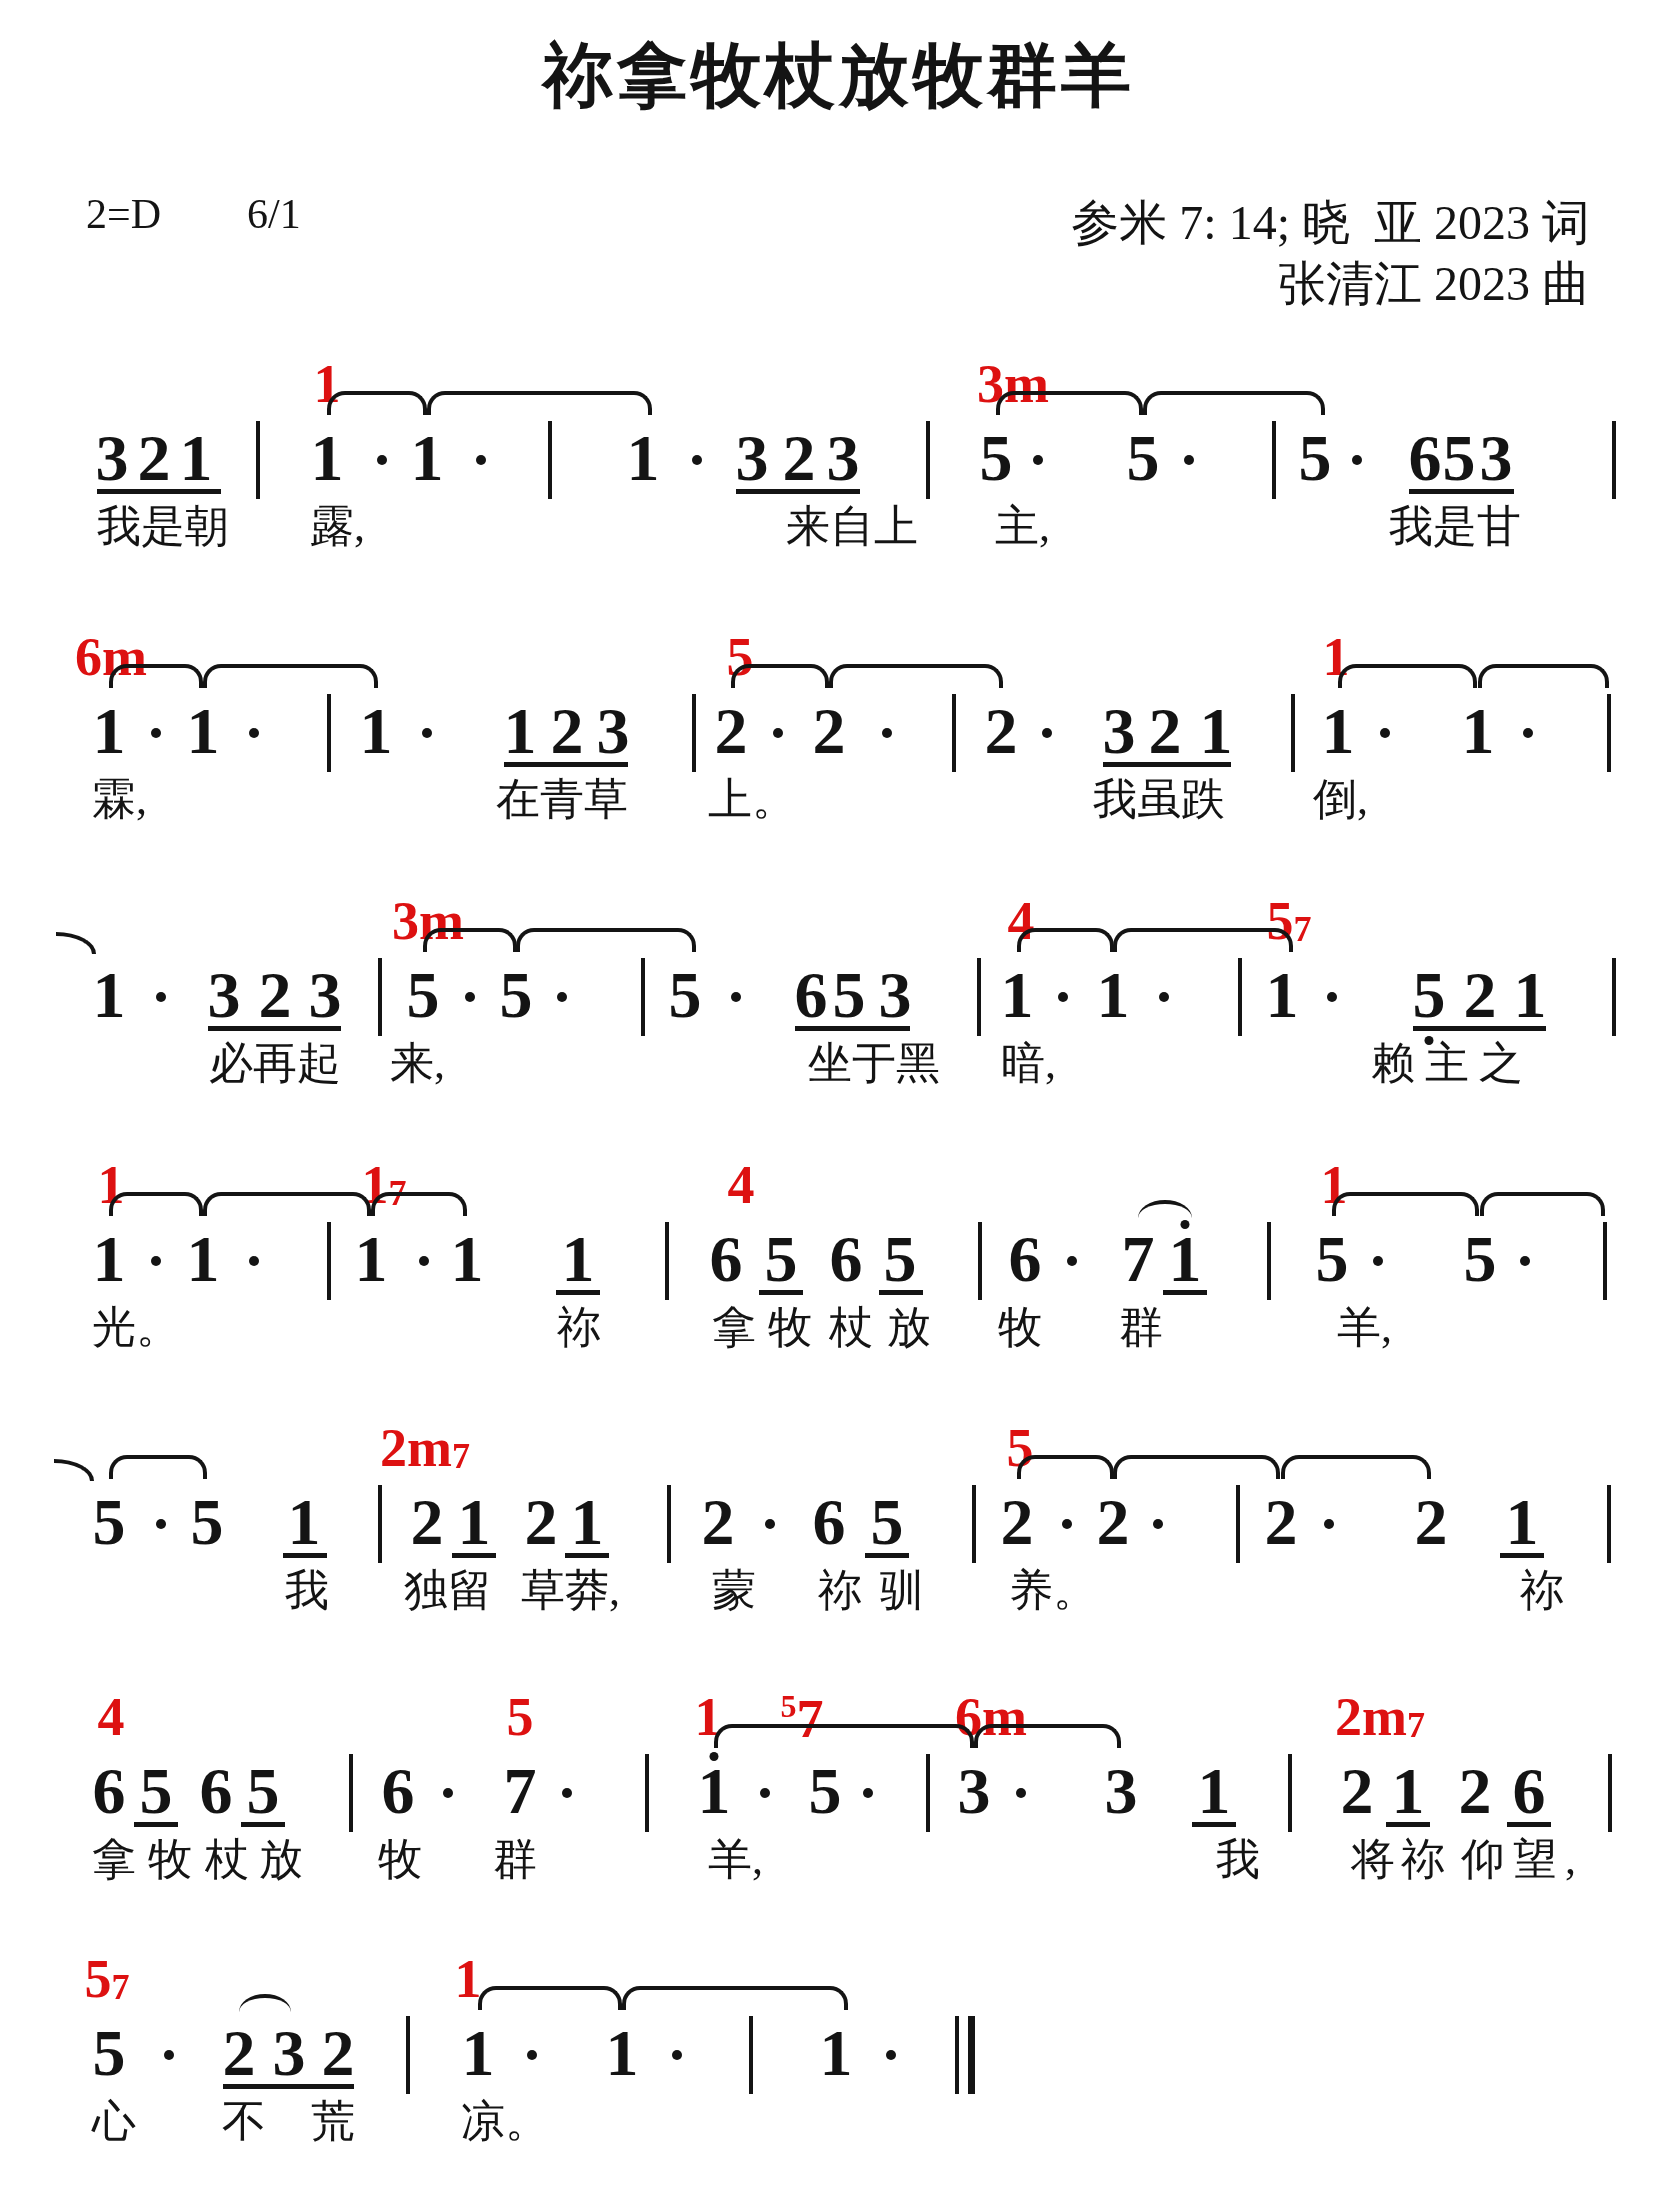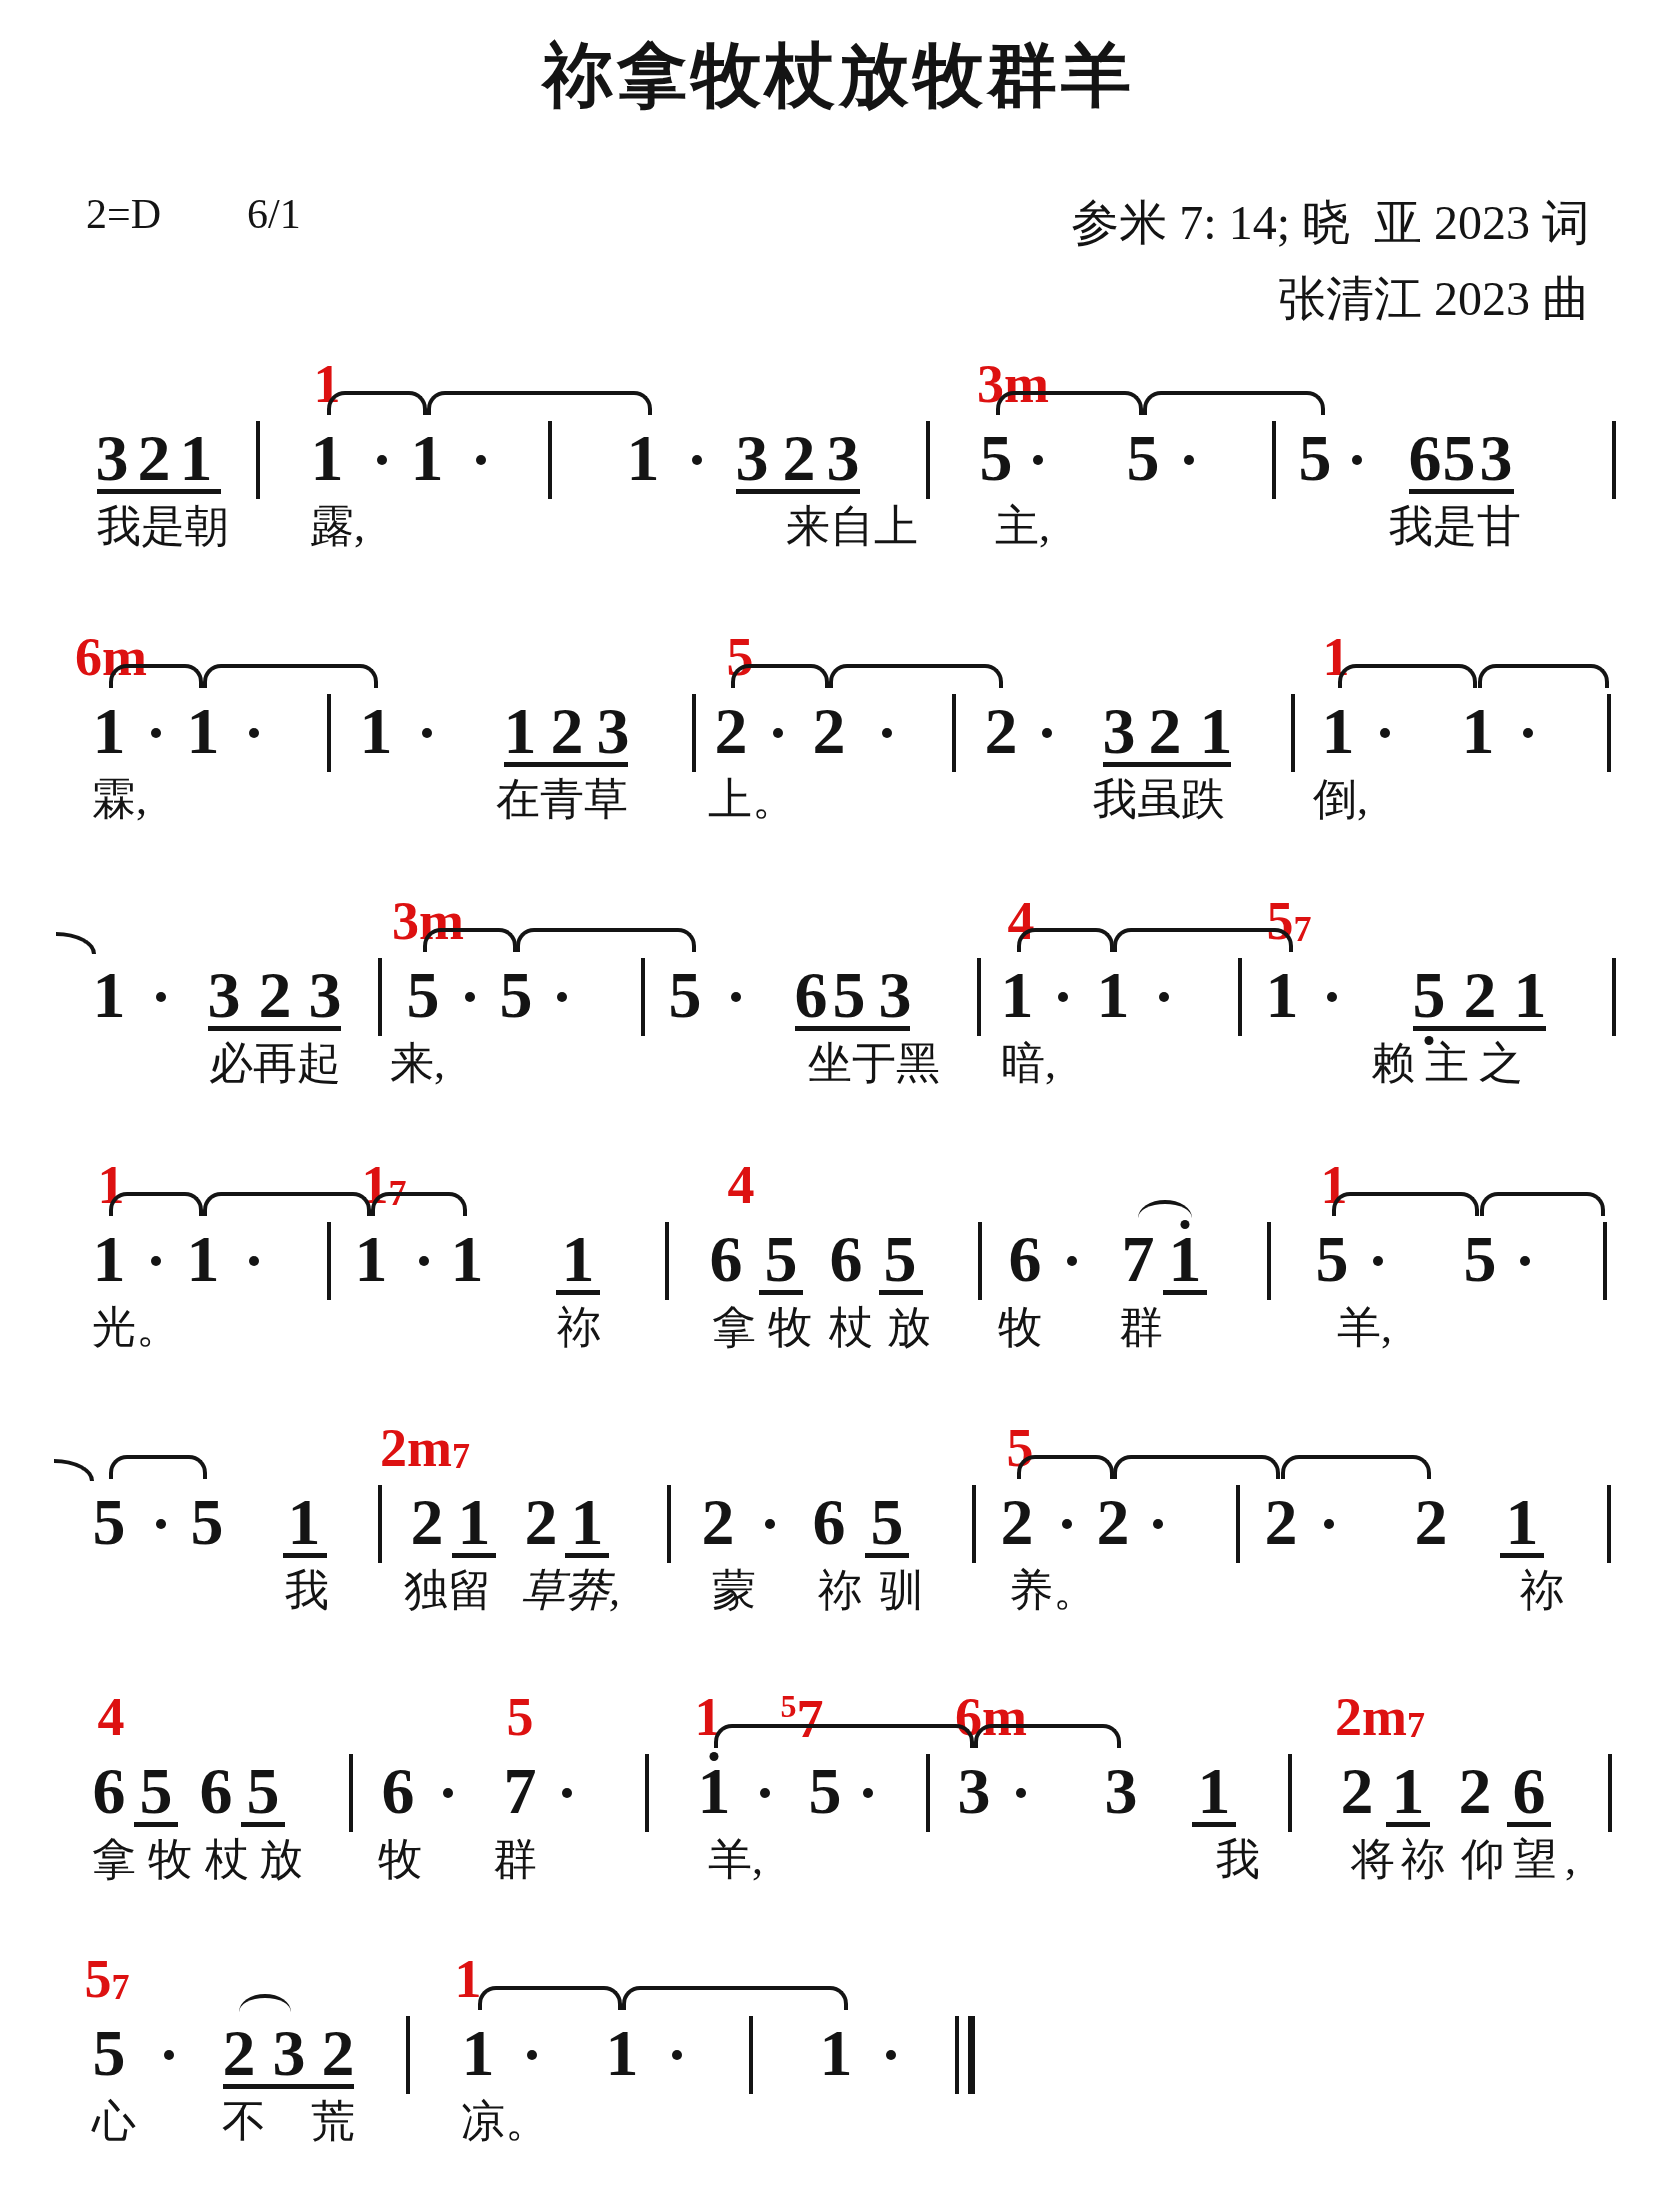--- a/index.html
+++ b/index.html
@@ -6,21 +6,21 @@
   #page{position:relative;width:1678px;height:2188px;background:#ffffff;overflow:hidden;
         font-family:"Liberation Serif","DejaVu Serif",serif;color:#141414;}
   #title{position:absolute;top:40px;left:0;width:100%;text-align:center;
          font-family:"Liberation Sans","DejaVu Sans",sans-serif;
          font-weight:bold;font-size:70px;letter-spacing:4px;line-height:1;}
   .hdr{position:absolute;font-size:42px;line-height:1;}
   #key{top:193px;left:86px;}
   #meter{top:193px;left:247px;}
   .credit{position:absolute;right:88px;font-size:48px;line-height:1;white-space:pre;text-align:right;}
   #credit1{top:199px;}
-  #credit2{top:275px;margin-left:36px;}
+  #credit2{top:260px;margin-left:36px;}
 
   .system{position:absolute;left:0;width:1678px;height:0;}
   .chord{position:absolute;top:-76px;transform:translateX(-50%);
          font-weight:bold;font-size:54px;line-height:1;white-space:nowrap;}
   .chord .sub{font-size:36px;vertical-align:-2px;}
   .chord .sup{font-size:32px;vertical-align:20px;}
   .note{position:absolute;top:-8px;transform:translateX(-50%);
         font-size:66px;line-height:1;font-weight:600;white-space:nowrap;}
   .durdot{position:absolute;top:22px;width:10px;height:10px;border-radius:50%;
           background:#141414;transform:translateX(-50%);}
@@ -267,21 +267,21 @@
         <div class="beam" style="left: 565px; width: 44px;"></div>
         <div class="beam" style="left: 865px; width: 44px;"></div>
         <div class="beam" style="left: 1500px; width: 44px;"></div>
         <div class="slur" style="left: 109px; width: 98px;"></div>
         <div class="slur" style="left: 1017px; width: 97px;"></div>
         <div class="slur" style="left: 1113px; width: 167px;"></div>
         <div class="slur" style="left: 1281px; width: 150px;"></div>
         <div class="tiein" style="left: 54px;"></div>
         <div class="lyric" style="left: 285px;">我</div>
         <div class="lyric" style="left: 404px;">独留</div>
-        <div class="lyric" style="left: 521px; font-style: italic;">草莽,</div>
+        <div class="lyric" style="left: 521px;">草莽,</div>
         <div class="lyric" style="left: 712px;">蒙</div>
         <div class="lyric" style="left: 818px;">祢</div>
         <div class="lyric" style="left: 880px;">驯</div>
         <div class="lyric" style="left: 1009px;">养。</div>
         <div class="lyric" style="left: 1520px;">祢</div>
       </div>
       <div class="system" style="top: 1766px;">
         <div class="chord" style="left: 111px; color: rgb(221, 17, 17);"><span>4</span></div>
         <div class="chord" style="left: 520px; color: rgb(221, 17, 17);"><span>5</span></div>
         <div class="chord" style="left: 708px; color: rgb(221, 17, 17);"><span>1</span></div>

